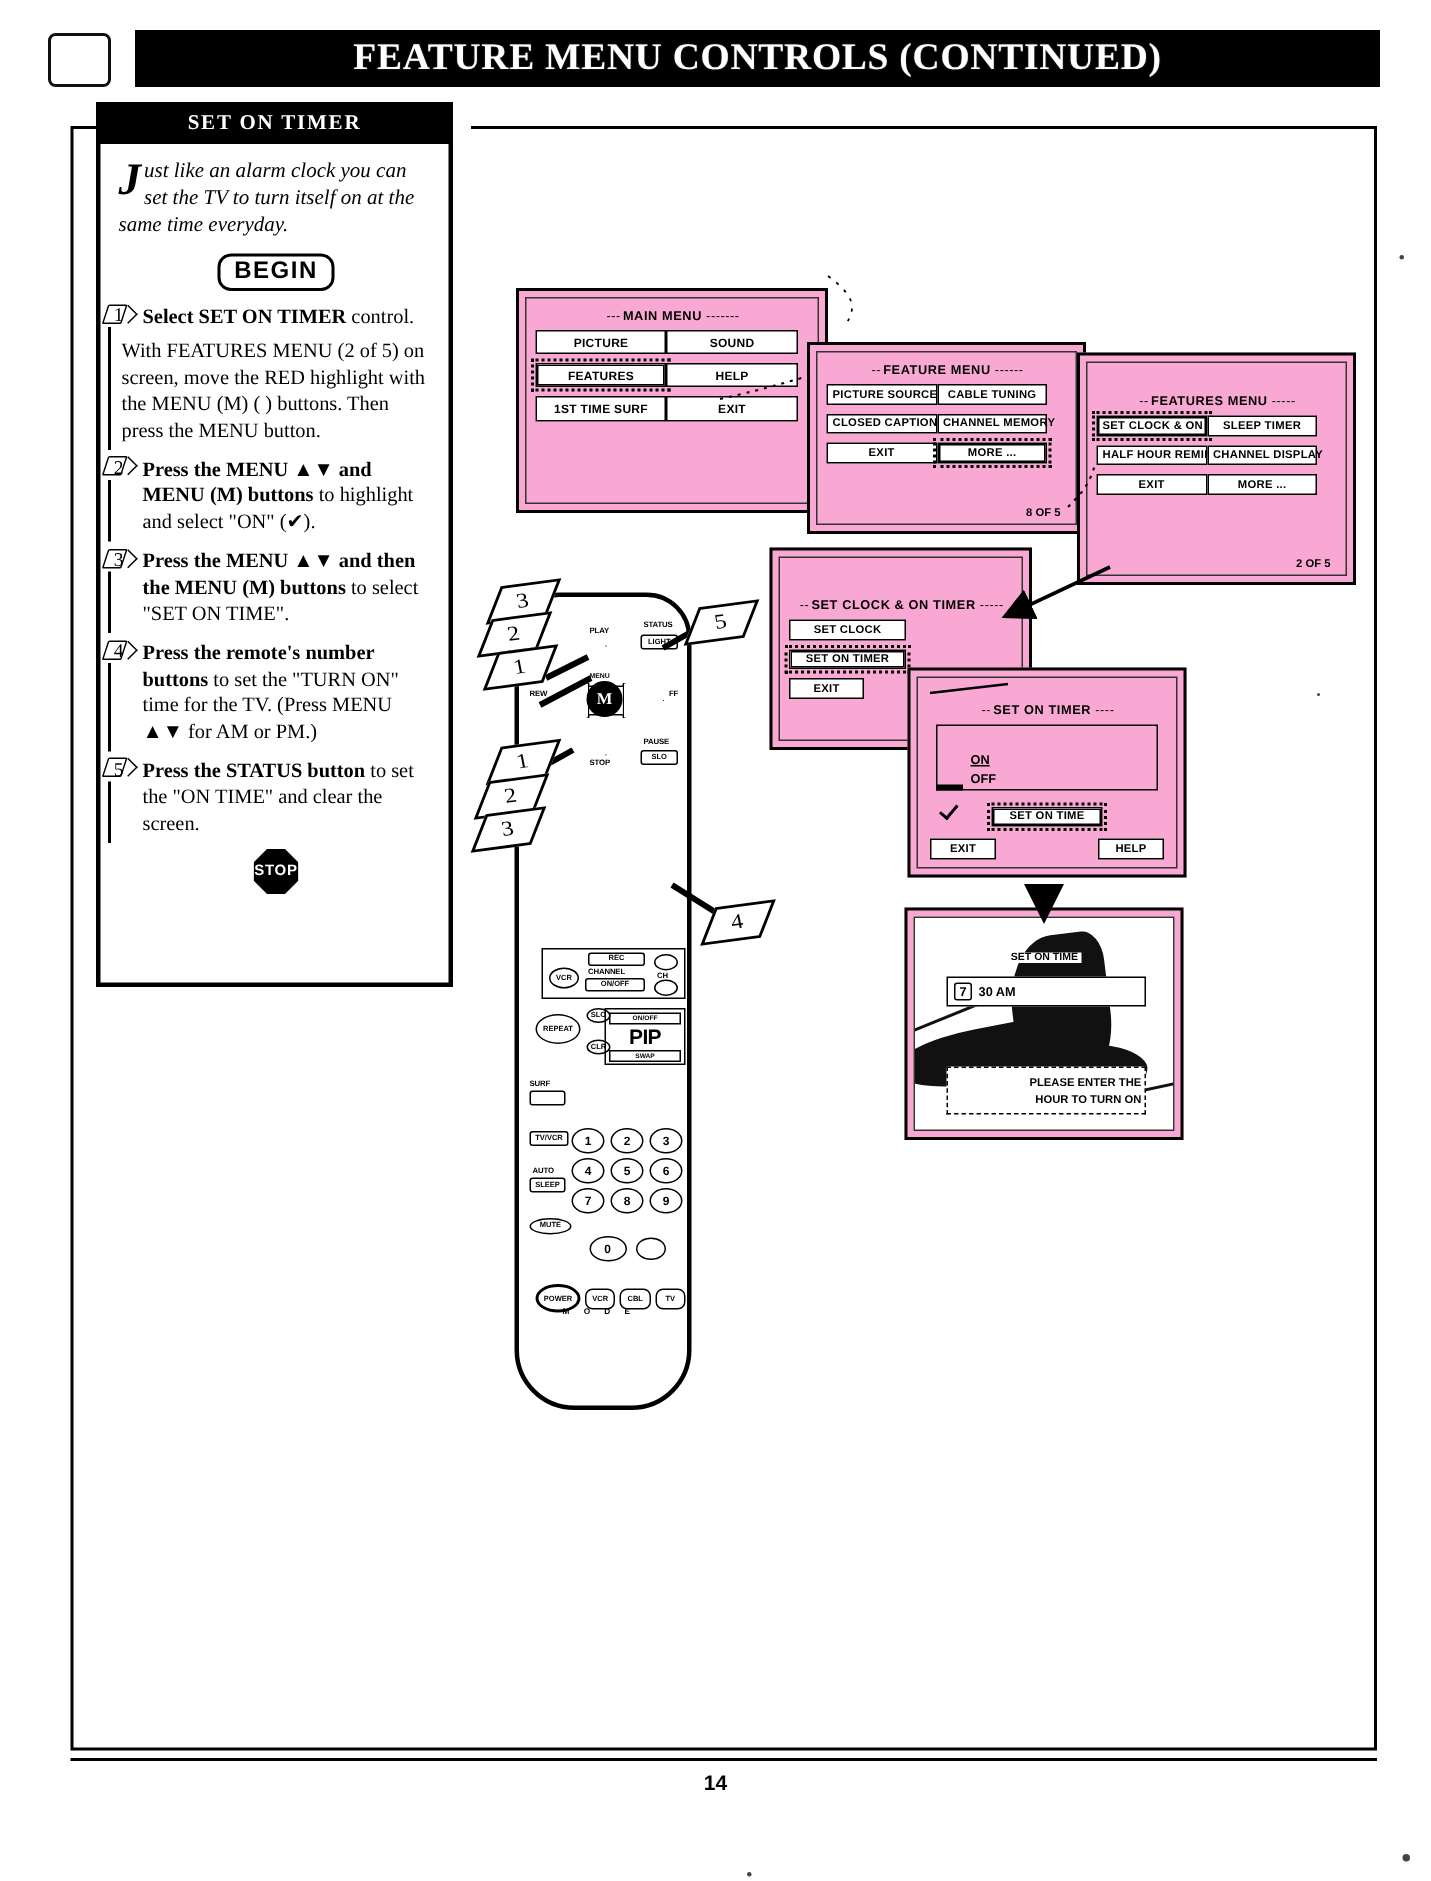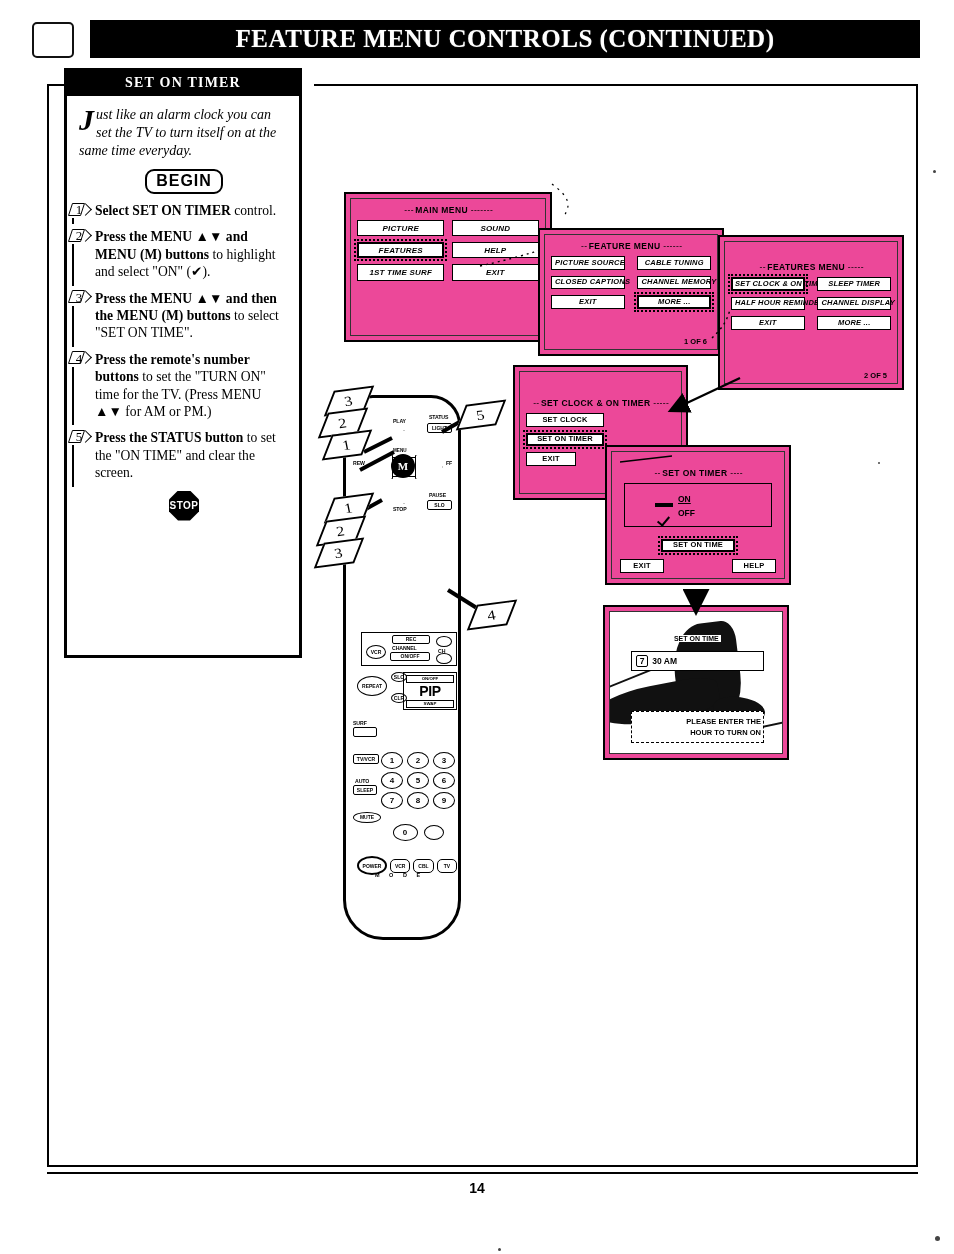--- a/index.html
+++ b/index.html
@@ -208,21 +208,21 @@
   
   #diagram {
     position: absolute;
     left: 320px; top: 170px;
     width: 590px; height: 620px;
   }
 
   
   .tv-screen {
     position: absolute;
-    background: #ec4899;
+    background: #f9a8d4;
     border: 2px solid #000;
     box-sizing: border-box;
   }
   .tv-inner {
     position: absolute;
     inset: 4px;
     border: 1px solid #333;
     box-sizing: border-box;
     padding: 6px;
   }
@@ -232,22 +232,20 @@
     font-weight: bold;
     font-family: "Liberation Sans", sans-serif;
     letter-spacing: 0.4px;
     margin-bottom: 5px;
     white-space: nowrap;
   }
   .tv-heading .dash { letter-spacing: -1px; font-weight: normal; }
   .tv-grid {
     display: flex;
     flex-wrap: wrap;
-    justify-content: space-between;
-    font-style: italic;
   }
   .tv-btn {
     border: 1.5px solid #000;
     background: #fff;
     font-family: "Liberation Sans", sans-serif;
     font-size: 7.5px;
     font-weight: bold;
     text-align: center;
     padding: 1.5px 3px;
     line-height: 1.15;
@@ -289,22 +287,21 @@
   #screen-clock .tv-btn { width: 78px; }
 
   
   #screen-ontimer { left: 285px; top: 275px; width: 186px; height: 140px; }
   .onoff-box {
     border: 1.5px solid #000;
     height: 42px;
     margin: 2px 6px 6px 6px;
     position: relative;
     display: flex;
-    align-items: center;
-    padding-left: 31px;
+    align-items: flex-end;
   }
   .onoff-cursor {
     width: 14px;
     border-right: 2px solid #000;
     border: 2px solid #000;
     margin: -1px 0 -1px -1px;
     position: relative;
   }
   .onoff-cursor::after {
     content: "";
@@ -681,20 +678,21 @@
     <div id="begin-wrap">
       <span id="begin-badge">BEGIN</span>
     </div>
 
     <div class="step">
       <div class="step-num"><span>1</span></div>
       <div class="step-rail"></div>
       <div class="step-text">
         <span class="b">Select SET ON TIMER</span><span> control.</span>
       </div>
+      <div class="step-body para" style="margin-top:6px">With FEATURES MENU (2 of 5) on screen, move the RED highlight with the MENU (M) ( ) buttons. Then press the MENU button.</div>
     </div>
 
     <div class="step">
       <div class="step-num"><span>2</span></div>
       <div class="step-rail"></div>
       <div class="step-text">
         <span class="b">Press the MENU ▲▼ and MENU (M) buttons</span><span> to highlight and select "ON" (✔).</span>
       </div>
     </div>
 
@@ -785,21 +783,21 @@
           <div class="tv-btn">PICTURE SOURCE</div>
           <div class="tv-btn">CLOSED CAPTIONS</div>
           <div class="tv-btn">EXIT</div>
         </div>
         <div class="col">
           <div class="tv-btn">CABLE TUNING</div>
           <div class="tv-btn">CHANNEL MEMORY</div>
           <div class="tv-btn hl">MORE ...</div>
         </div>
       </div>
-      <div class="tv-footer">1 OF 6</div>
+      <div class="tv-footer">8 OF 5</div>
     </div>
   </div>
 
   <div class="tv-screen" id="screen-feat2">
     <div class="tv-inner">
       <div class="tv-heading" style="margin-top:14px">
         <span class="dash">- -</span> <span>FEATURES MENU</span> <span class="dash">- - - - -</span>
       </div>
       <div class="tv-grid">
         <div class="col">

